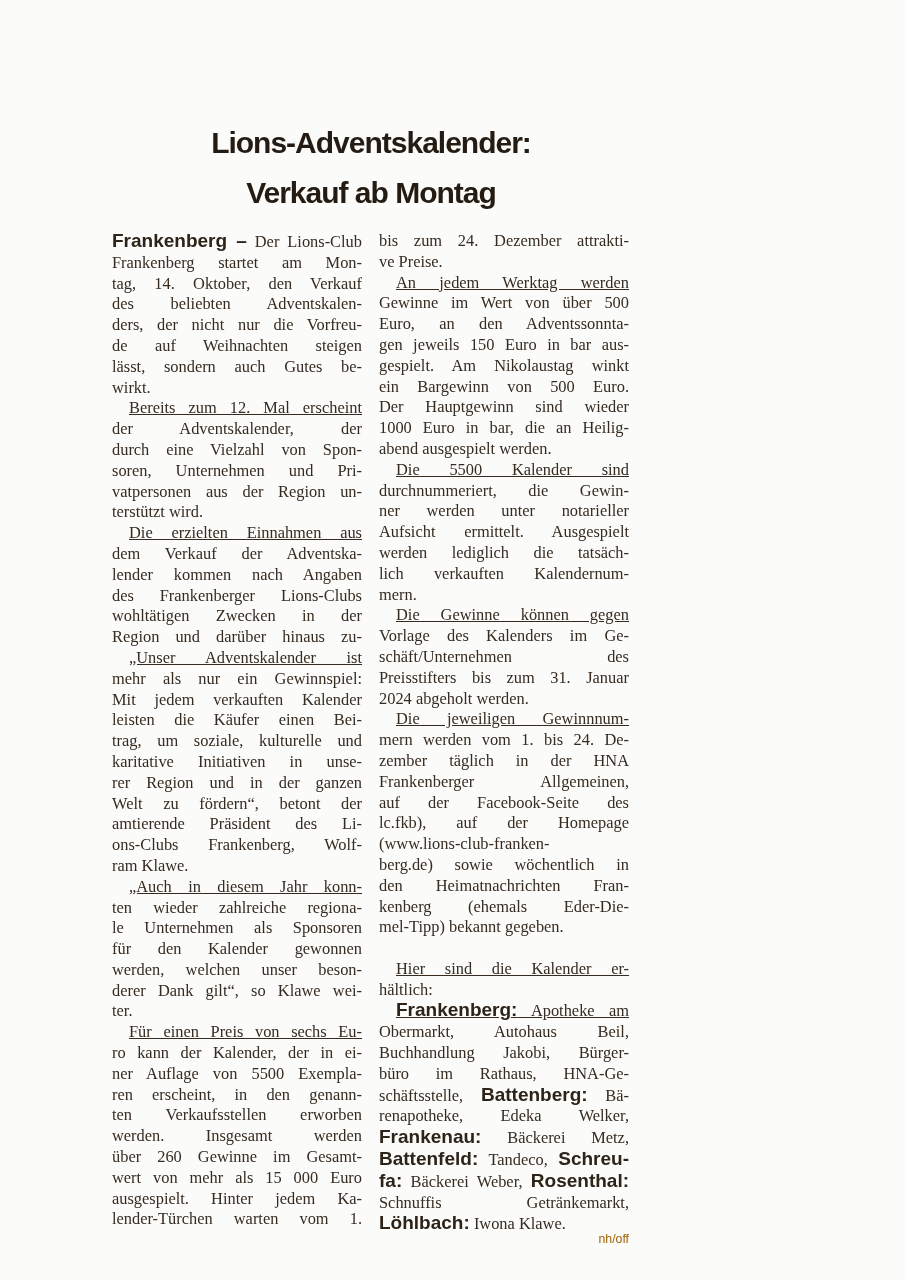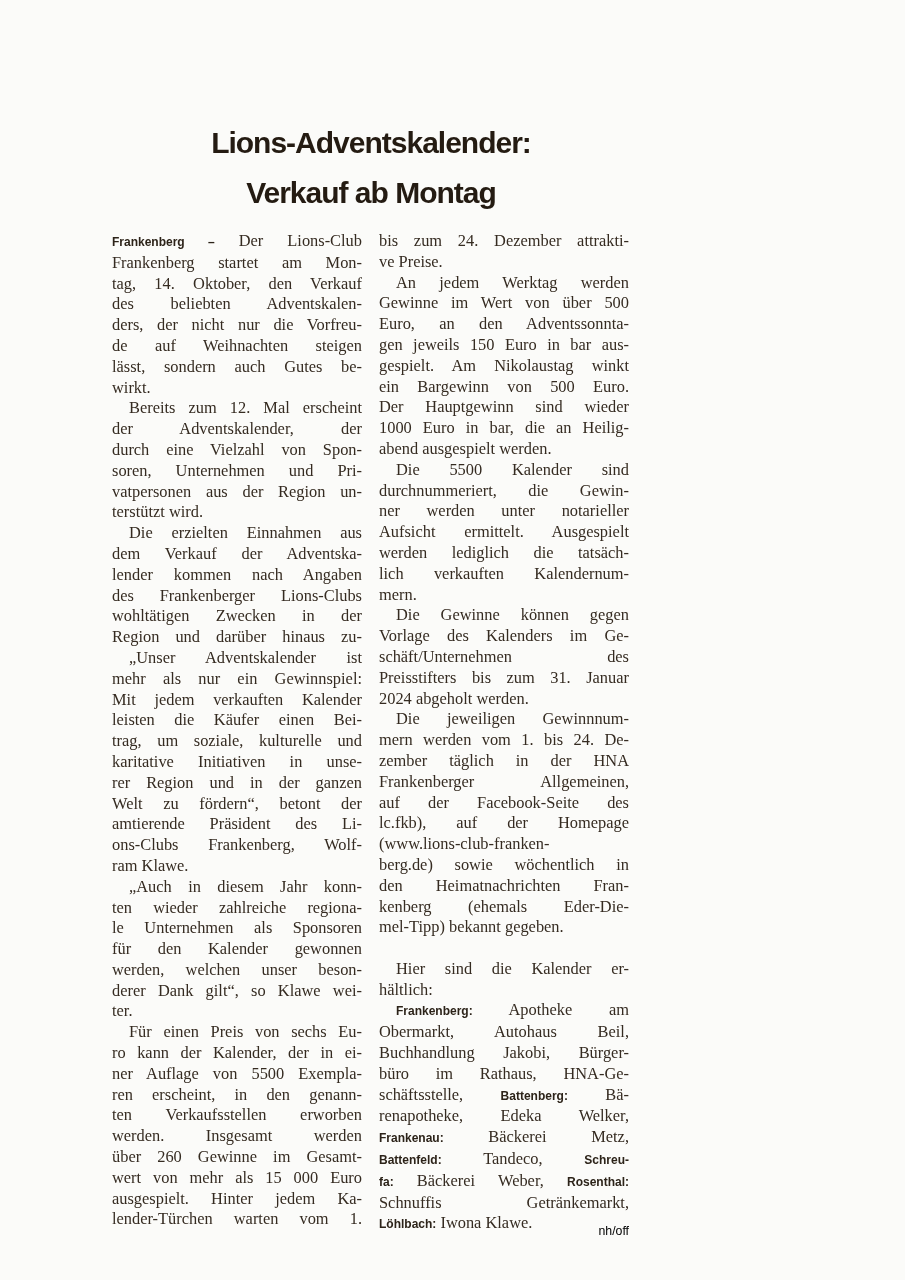--- a/index.html
+++ b/index.html
@@ -39,33 +39,33 @@
     color: #352b21;
   }
   .para { margin: 0; }
   .para.gap { margin-top: 20.8px; }
   .line {
     text-align: justify;
     text-align-last: justify;
     min-height: 20.8px;
   }
   .line.lastline { text-align-last: left; }
-  .line.indent { text-indent: 17px; }
+  .line.indent { text-indent: 17px; text-decoration: underline; }
   .bn {
     font-family: "Liberation Sans", sans-serif;
     font-weight: bold;
-    font-size: 12px;
+    font-size: 19px;
     color: #2c2319;
   }
   .credit {
     float: right;
     font-family: "Liberation Sans", sans-serif;
     font-size: 12.3px;
-    color: #000000;
-    margin-top: 8px;
+    color: #a16207;
+    margin-top: 16px;
   }
 </style>
 </head>
 <body>
 
 <div class="sheet">
   <h1 class="headline">
     <div>Lions-Adventskalender:</div>
     <div>Verkauf ab Montag</div>
   </h1>

